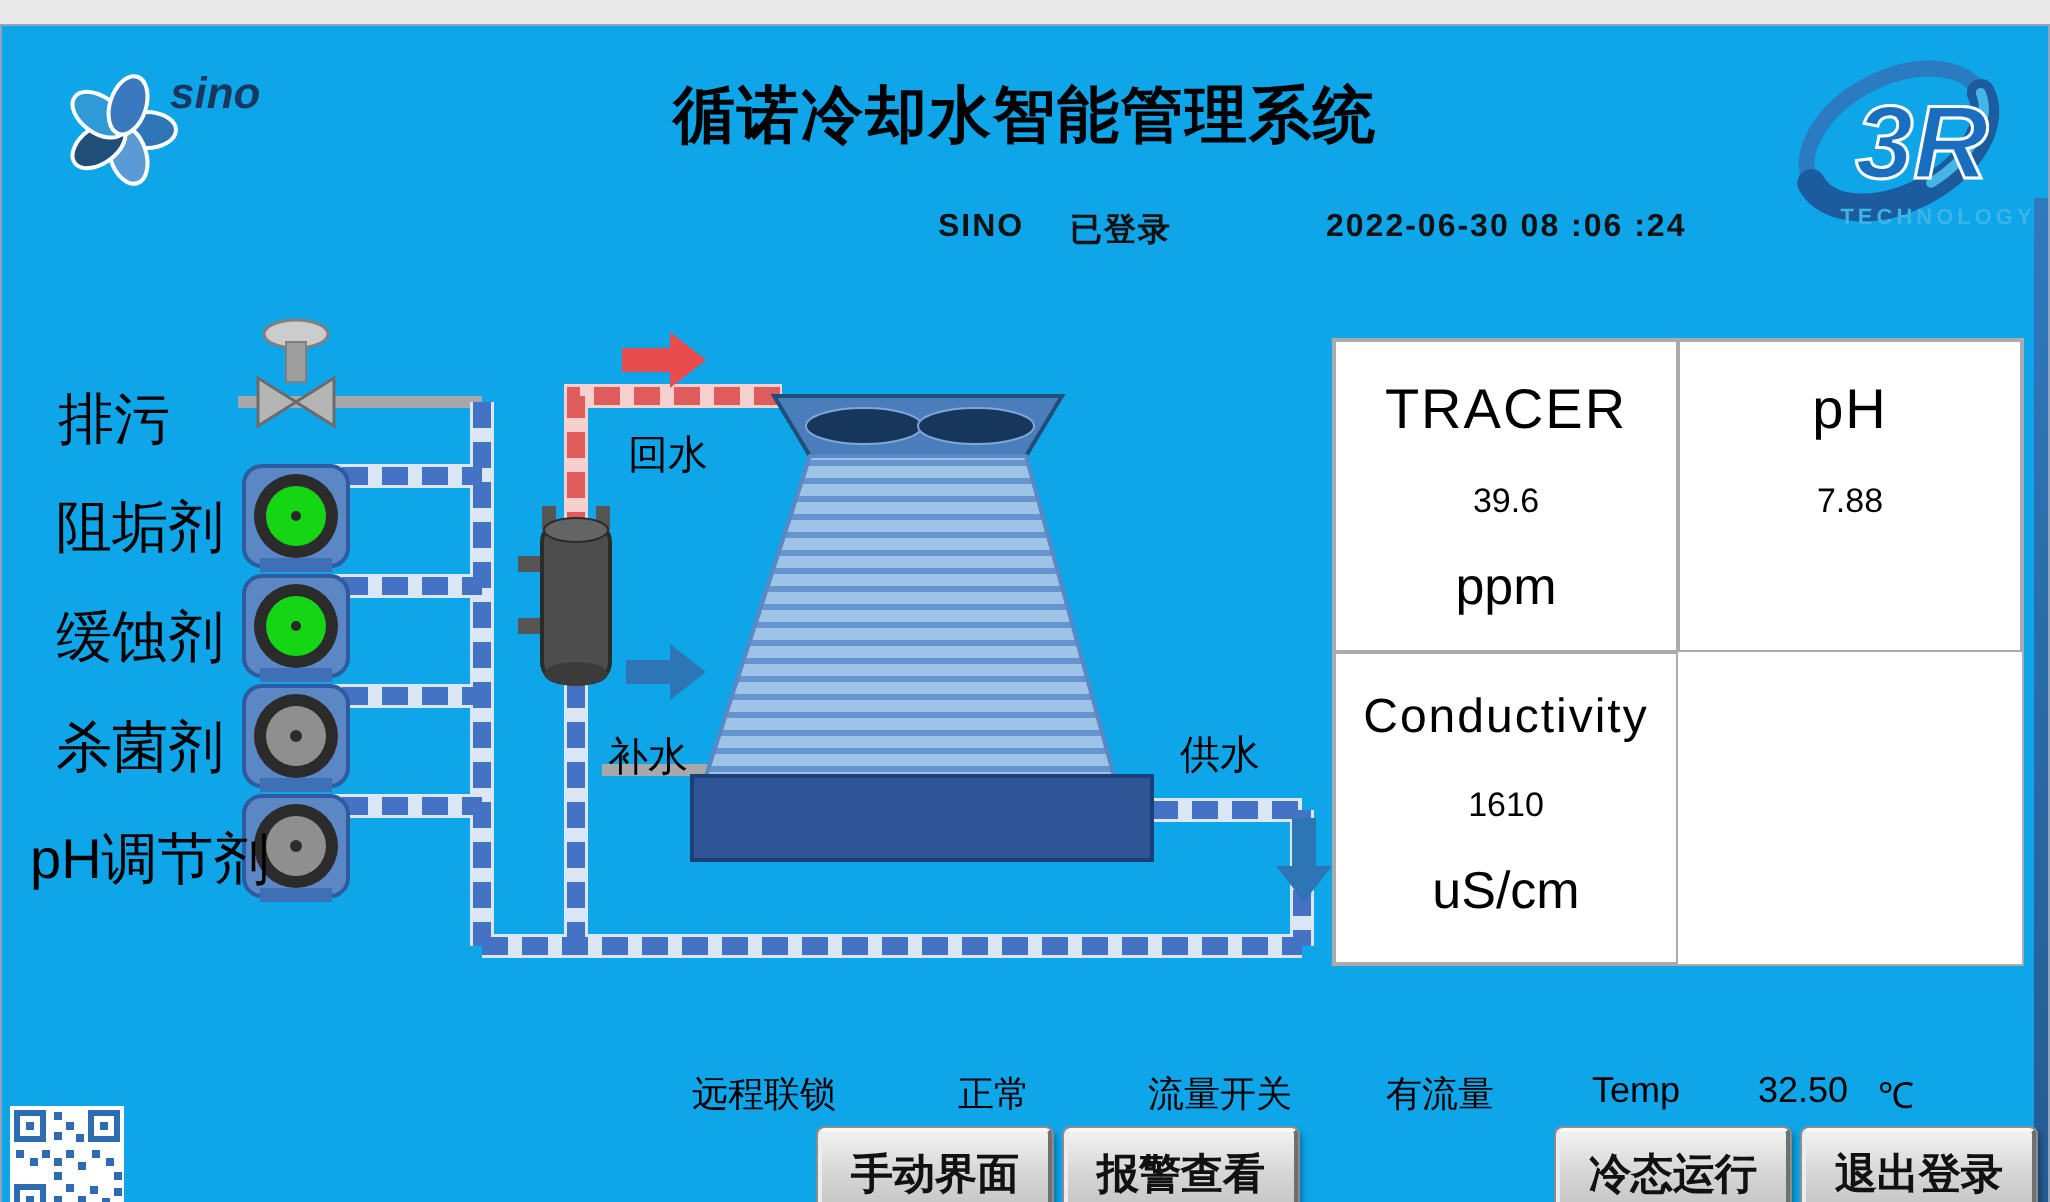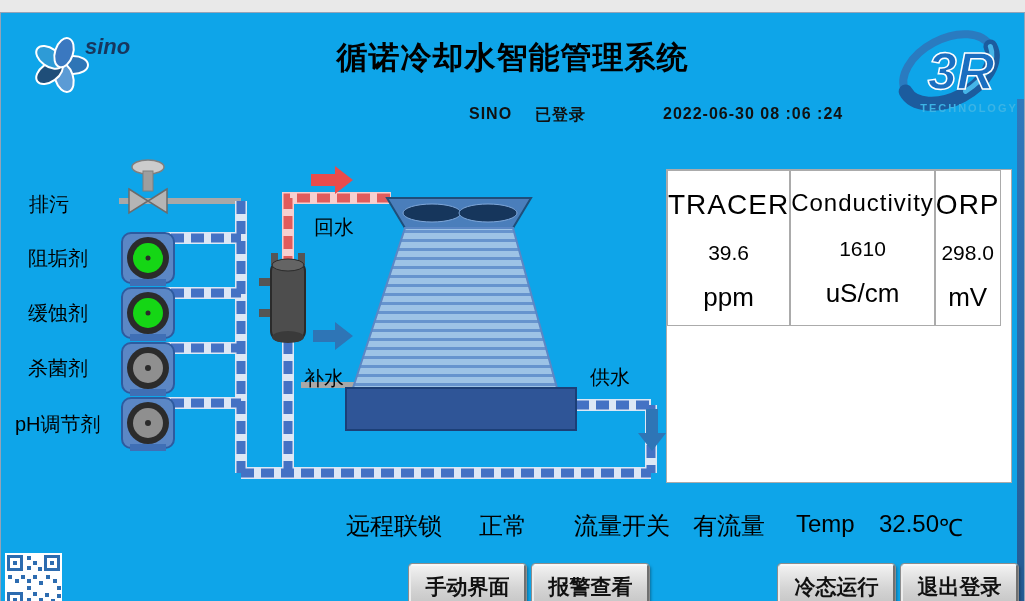--- a/index.html
+++ b/index.html
@@ -1,28 +1,28 @@
 <!DOCTYPE html>
 <html><head>
 <meta charset="utf-8">
 <style>
   *{margin:0;padding:0;box-sizing:border-box}
   html,body{background:#e9e9e9}
   body{font-family:"Liberation Sans",sans-serif}
   .app{position:relative;width:1025px;height:601px;background:#0ea5e9;border:1px solid #93a3b8;overflow:hidden;margin:12px auto}
   .page-title{position:absolute;left:0;right:0;top:24px;text-align:center;font-size:31px;font-weight:bold;color:#000;letter-spacing:1px}
   .session span{position:absolute;top:92px;font-size:16px;font-weight:bold;color:#111;letter-spacing:1px}
-  .dev-label{position:absolute;font-size:20px;color:#000;white-space:nowrap}
+  .dev-label{position:absolute;font-size:28px;color:#000;white-space:nowrap}
   .pipe-label{position:absolute;font-size:20px;color:#000;white-space:nowrap}
-  .panel{position:absolute;left:665px;top:156px;width:346px;height:314px;display:grid;grid-template-columns:1fr 1fr 1fr 1fr;grid-template-rows:1fr 1fr;border:1px solid #ababab;background:#fff}
+  .panel{position:absolute;left:665px;top:156px;width:346px;height:314px;display:grid;grid-template-columns:1fr 1fr;grid-template-rows:1fr 1fr;border:1px solid #ababab;background:#fff}
   .cell{border:1px solid #ababab;display:flex;flex-direction:column;align-items:center;padding-top:18px;color:#000}
   .cell-label{font-size:28px;margin-bottom:20px;letter-spacing:1px}
-  .cell-value{font-size:21px;margin-bottom:17px}
+  .cell-value{font-size:17px;margin-bottom:17px}
   .cell-unit{font-size:26px}
-  .statusbar span{position:absolute;top:497px;font-size:24px;color:#000;white-space:nowrap}
+  .statusbar span{position:absolute;top:522px;font-size:18px;color:#000;white-space:nowrap}
   .btn{position:absolute;top:551px;width:117px;height:45px;font-family:"Liberation Sans",sans-serif;font-size:21px;font-weight:bold;color:#111;
        background:linear-gradient(180deg,#f1f1f1 0%,#d4d4d4 55%,#c3c3c3 100%);
        border:2px solid;border-color:#f7f7f7 #707070 #707070 #ededed;outline:1px solid #8c8c8c;
        border-radius:3px;box-shadow:2px 2px 3px rgba(0,0,0,.35);cursor:pointer}
   .right-bar{position:absolute;left:1016px;top:86px;width:9px;height:515px;background:linear-gradient(180deg,#2f79bd,#245a92)}
   svg text{font-family:"Liberation Sans",sans-serif}
 </style>
 </head>
 <body>
 
@@ -153,28 +153,28 @@
   <div class="pipe-label" style="left:303px;top:352px">补水</div>
   <div class="pipe-label" style="left:589px;top:351px">供水</div>
 
   <div class="panel">
     <div class="cell">
       <span class="cell-label">TRACER</span>
       <span class="cell-value">39.6</span>
       <span class="cell-unit">ppm</span>
     </div>
     <div class="cell">
+      <span class="cell-label">pH</span>
+      <span class="cell-value">7.88</span>
+      <span class="cell-unit"></span>
+    </div>
+    <div class="cell">
       <span class="cell-label" style="font-size:24px">Conductivity</span>
       <span class="cell-value">1610</span>
       <span class="cell-unit">uS/cm</span>
-    </div>
-    <div class="cell">
-      <span class="cell-label">ORP</span>
-      <span class="cell-value">298.0</span>
-      <span class="cell-unit">mV</span>
     </div>
   </div>
 
   <div class="statusbar">
     <span style="left:345px">远程联锁</span>
     <span style="left:478px">正常</span>
     <span style="left:573px">流量开关</span>
     <span style="left:692px">有流量</span>
     <span style="left:795px">Temp</span>
     <span style="left:878px">32.50</span>

